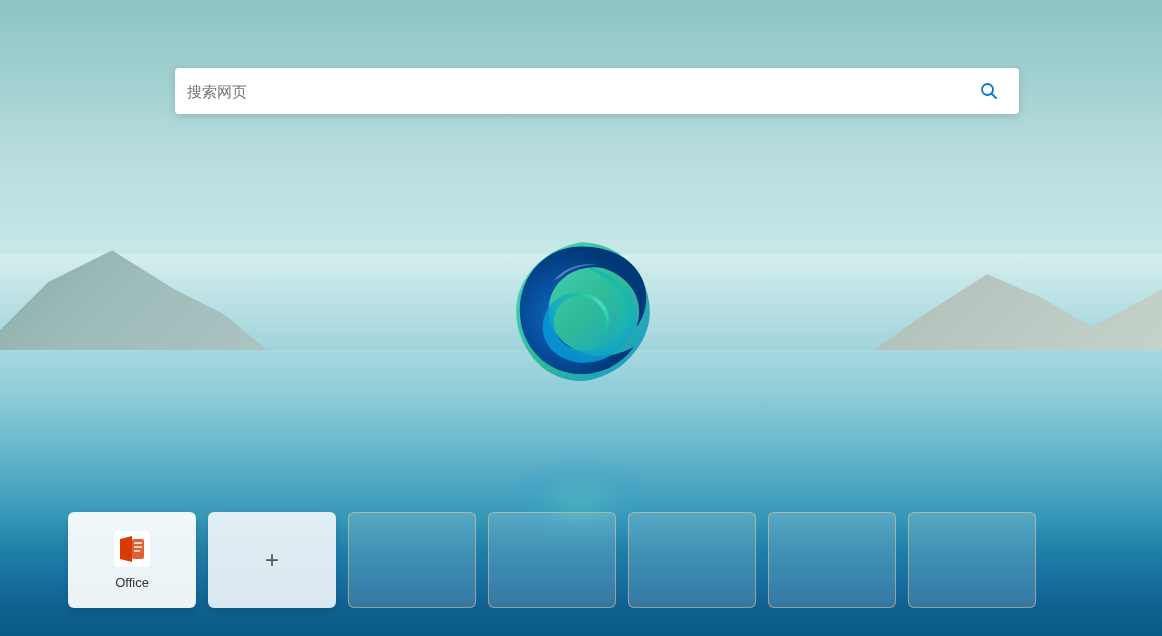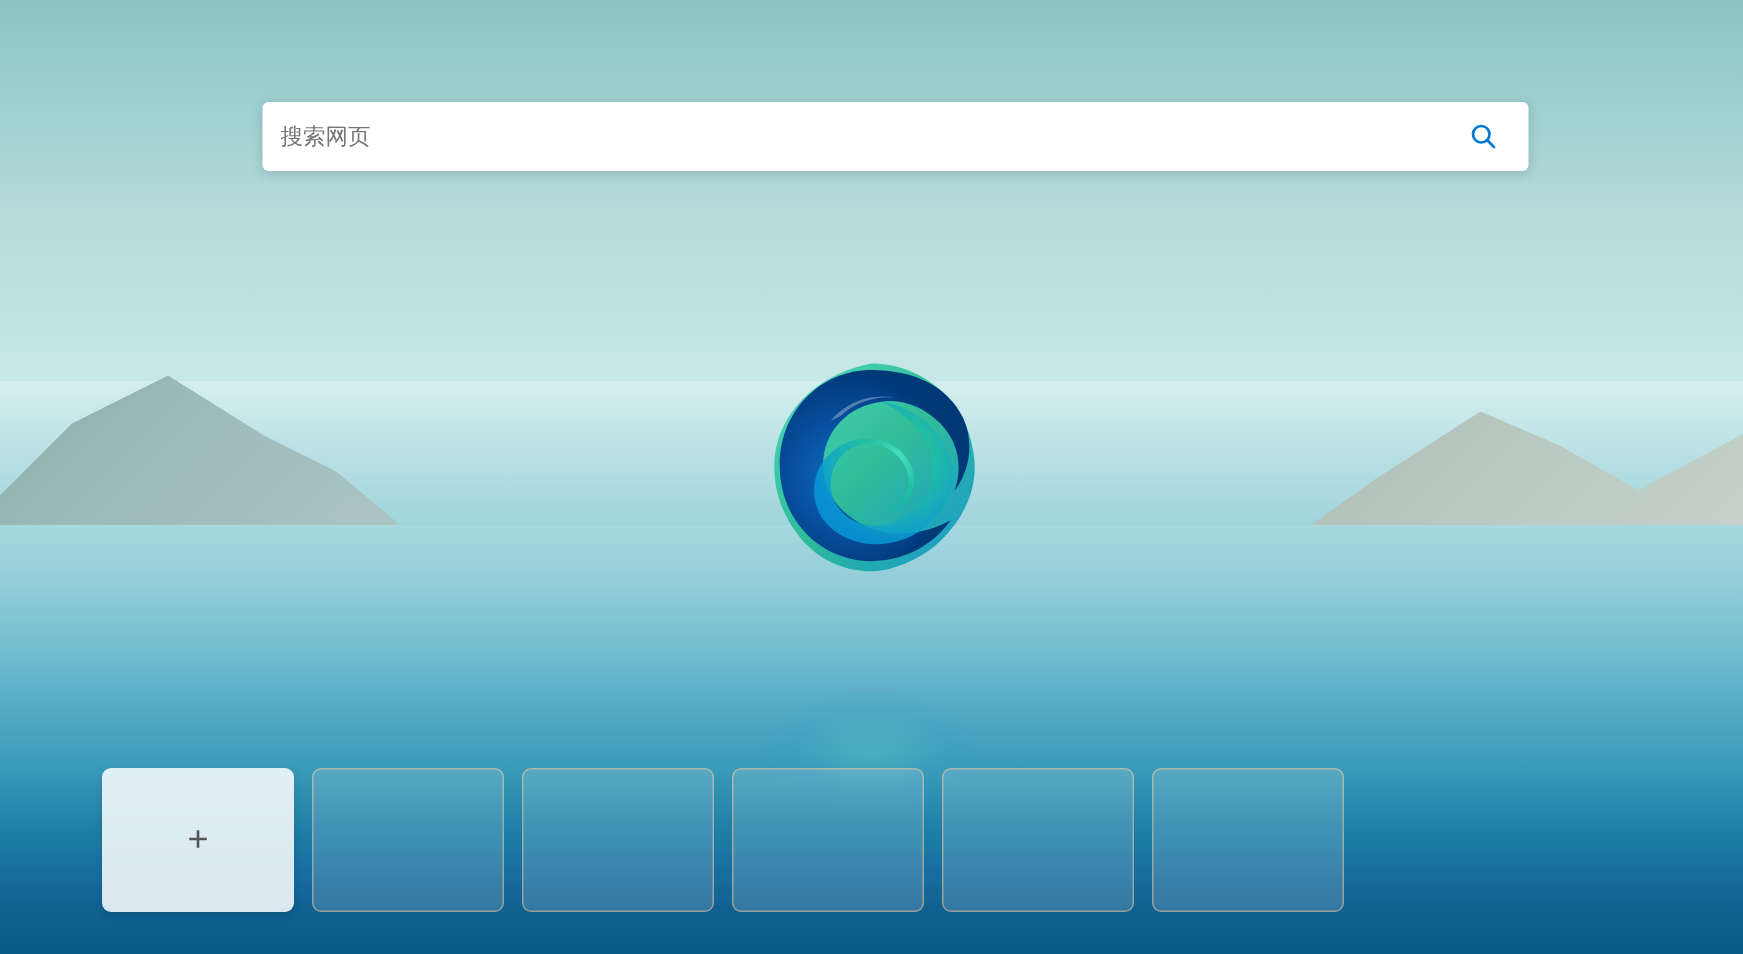--- a/index.html
+++ b/index.html
@@ -304,20 +304,31 @@
     <path d="M100 20 C60 20, 28 52, 28 95 C28 138, 60 170, 100 170 C125 170, 148 158, 162 138 C150 145, 132 150, 115 148 C85 144, 62 122, 62 95 C62 68, 82 48, 108 45 C125 42, 142 50, 154 62 C168 76, 172 96, 165 115 C178 98, 180 76, 172 58 C160 32, 132 20, 100 20 Z" fill="url(#edgeGrad2)"></path>
 
     <path d="M108 45 C130 48, 155 65, 162 90 C168 110, 158 132, 140 145 C125 156, 104 160, 86 154 C68 148, 55 134, 55 115 C55 100, 62 88, 75 80 C88 72, 105 72, 118 80 C128 86, 135 98, 133 112 C131 122, 124 130, 114 132 C126 125, 132 112, 128 100 C124 88, 114 80, 102 78 C88 76, 75 85, 70 98 C65 112, 70 128, 82 136 C96 145, 115 144, 128 134 C142 124, 150 108, 148 92 C145 72, 130 56, 108 45 Z" fill="url(#edgeGrad1)" opacity="0.85"></path>
 
     <path d="M68 60 C80 45, 100 38, 120 42 C108 40, 88 44, 76 56 Z" fill="white" opacity="0.3"></path>
   </svg>
 </div>
 
 <div id="tiles-row">
 
+  <div class="tile">
+    <svg class="office-icon" viewBox="0 0 36 36">
+      <rect width="36" height="36" rx="4" fill="white"></rect>
+      <path d="M6 8 L18 5 L18 31 L6 28 Z" fill="#D83B01"></path>
+      <rect x="18" y="8" width="12" height="20" rx="2" fill="#D83B01" opacity="0.8"></rect>
+      <rect x="20" y="11" width="8" height="2" fill="white" opacity="0.7"></rect>
+      <rect x="20" y="15" width="8" height="2" fill="white" opacity="0.7"></rect>
+      <rect x="20" y="19" width="6" height="2" fill="white" opacity="0.7"></rect>
+    </svg>
+    <span class="tile-label">Office</span>
+  </div>
 
   <div class="tile tile-add">
     <span class="plus-icon">+</span>
   </div>
 
   <div class="tile-placeholder"></div>
   <div class="tile-placeholder"></div>
   <div class="tile-placeholder"></div>
   <div class="tile-placeholder"></div>
   <div class="tile-placeholder"></div>

